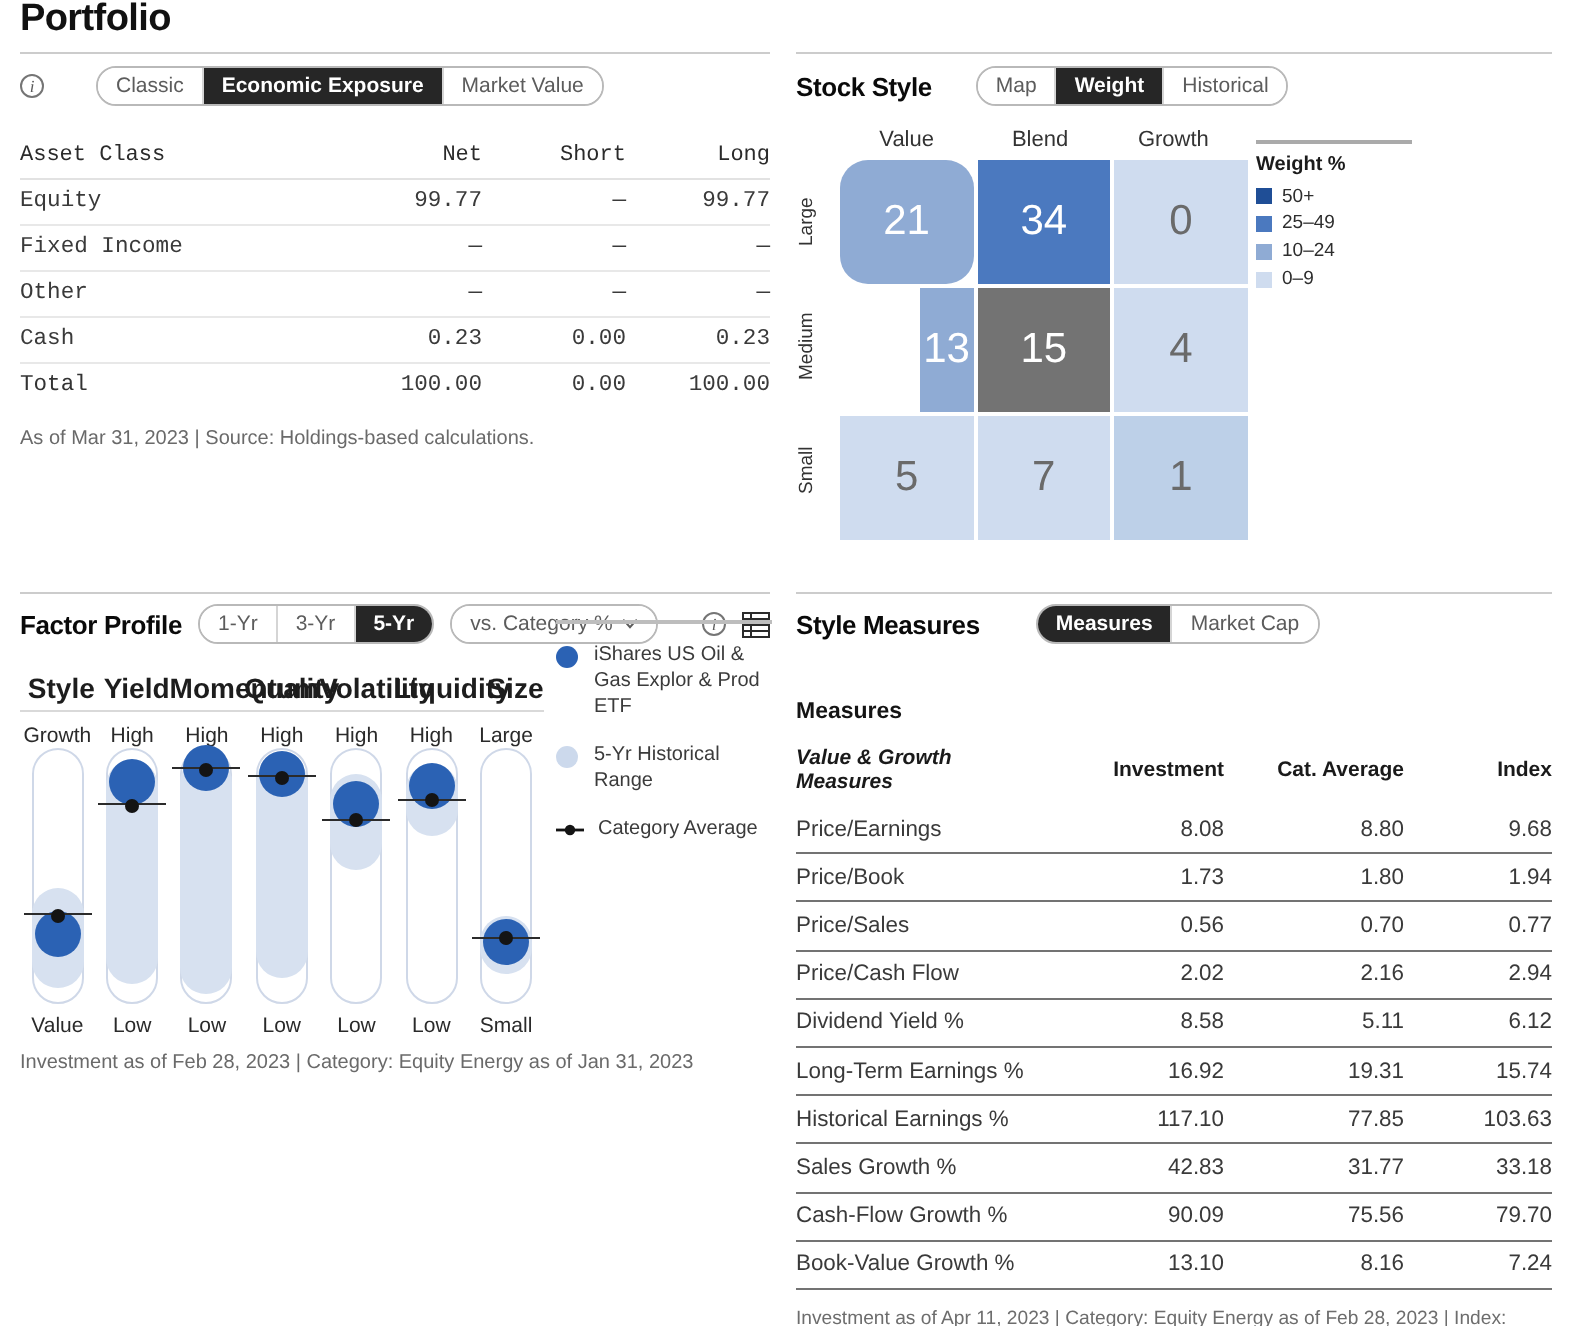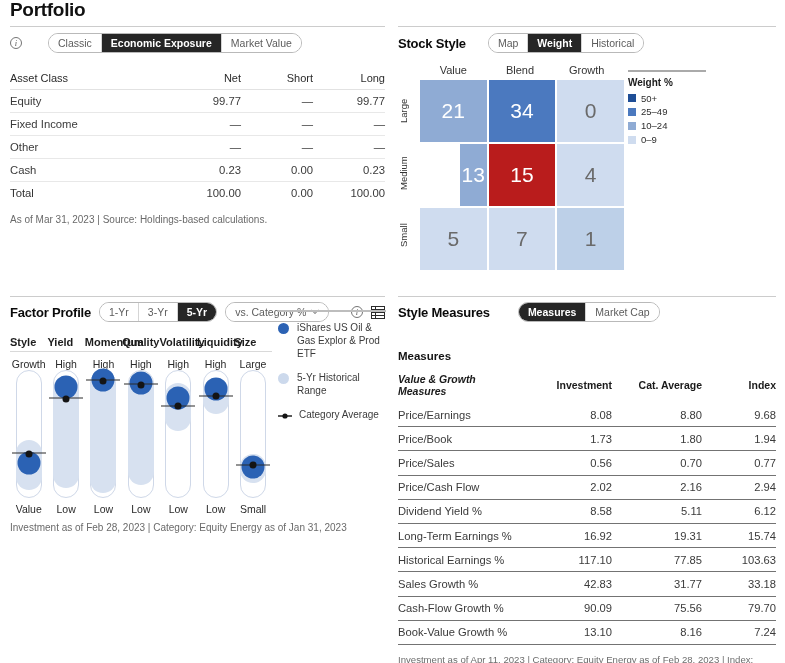--- a/index.html
+++ b/index.html
@@ -41,21 +41,21 @@
     width: 12px; height: 12px; border: 1px solid #757575; border-radius: 50%;
     font-size: 8.5px; color: #5a5a5a; font-style: italic;
     font-family: "Liberation Serif", serif; line-height: 1; vertical-align: middle;
   }
   .ico-grid { display: inline-block; width: 14px; height: 13px; vertical-align: middle; }
 
   
   #asset-allocation { position: absolute; left: 10px; top: 30px; width: 375px; }
   .aa-head { display: flex; align-items: center; gap: 7px; height: 26px; }
   table.aa { width: 100%; border-collapse: collapse; margin-top: 11px; font-size: 11.3px; }
-  table.aa th, table.aa td { padding: 5px 0 5px 0; font-weight: normal; color: #333; }
+  table.aa th, table.aa td { padding: 5px 0 5px 0; font-weight: normal; color: #333; font-family: Liberation Mono, monospace; }
   table.aa th { color: #2b2b2b; font-size: 11px; border-bottom: 1px solid #e2e2e2; }
   table.aa td { border-bottom: 1px solid #e8e8e8; color: #3a3a3a; }
   table.aa tr.total td { border-bottom: none; border-top: 1.4px solid #4a4a4a; }
   table.aa tr.total td:first-child { color: #333; }
   table.aa .num { text-align: right; width: 72px; }
   .note { font-size: 10px; color: #6a6a6a; margin-top: 9px; line-height: 1.35; }
 
   
   #stock-style { position: absolute; left: 398px; top: 30px; width: 378px; }
   .ss-head { display: flex; align-items: center; gap: 22px; height: 26px; }
@@ -78,21 +78,21 @@
   .ss-legend .lg-rule { height: 1.5px; background: #aaa; width: 78px; margin-bottom: 5px; }
   .ss-legend .lg-title { font-size: 10px; font-weight: bold; color: #1b1b1b; margin-bottom: 4px; }
   .ss-legend .lg-row { display: flex; align-items: center; gap: 5px; font-size: 9.5px; color: #2d2d2d; line-height: 1.45; }
   .lg-sw { width: 8px; height: 8px; display: inline-block; }
 
   
   #factor-profile { position: absolute; left: 10px; top: 300px; width: 375px; }
   .fp-head { display: flex; align-items: center; gap: 8px; height: 24px; }
   .fp-head .spacer { flex: 1; }
   .fp-colhdr { display: flex; width: 262px; border-bottom: 1px solid #d9d9d9; padding-bottom: 3px; margin-top: 12px; }
-  .fp-colhdr div { width: 37.4px; text-align: left; font-size: 11px; font-weight: bold; color: #1d1d1d; white-space: nowrap; }
+  .fp-colhdr div { width: 37.4px; text-align: right; font-size: 14px; font-weight: bold; color: #1d1d1d; white-space: nowrap; }
   .fp-toplabels, .fp-botlabels { display: flex; width: 262px; }
   .fp-toplabels div, .fp-botlabels div { width: 37.4px; text-align: center; font-size: 10.5px; color: #2a2a2a; white-space: nowrap; overflow: visible; }
   .fp-toplabels { margin-top: 6px; }
   .fp-botlabels { margin-top: 5px; }
   .fp-bars { display: flex; width: 262px; height: 128px; position: relative; }
   .fp-col { width: 37.4px; position: relative; display: flex; justify-content: center; }
   .fp-track {
     position: absolute; top: 0; left: 50%; transform: translateX(-50%);
     width: 26px; height: 128px; border: 1px solid #cfd8e8; border-radius: 13px; background: #fff;
   }
@@ -211,25 +211,25 @@
         <div>Blend</div>
         <div>Growth</div>
       </div>
       <div class="ss-grid-wrap">
         <div class="ss-rowlabels">
           <div class="ss-rowlabel">Large</div>
           <div class="ss-rowlabel">Medium</div>
           <div class="ss-rowlabel">Small</div>
         </div>
         <div class="ss-grid" id="ss-grid">
-            <div class="ss-cell" style="background: rgb(143, 171, 212); color: rgb(255, 255, 255);">21</div>
+            <div class="ss-cell" style="background: rgb(143, 171, 212); color: rgb(255, 255, 255); border-radius: 14px;">21</div>
             <div class="ss-cell" style="background: rgb(75, 121, 191); color: rgb(255, 255, 255);">34</div>
             <div class="ss-cell" style="background: rgb(207, 220, 239); color: rgb(106, 106, 106);">0</div>
             <div class="ss-cell" style="background: rgb(143, 171, 212); color: rgb(255, 255, 255); margin-left: 40px;">13</div>
-            <div class="ss-cell" style="background: #b91c1c; color: rgb(255, 255, 255);">15</div>
+            <div class="ss-cell" style="background: #737373; color: rgb(255, 255, 255);">15</div>
             <div class="ss-cell" style="background: rgb(207, 220, 239); color: rgb(106, 106, 106);">4</div>
             <div class="ss-cell" style="background: rgb(207, 220, 239); color: rgb(106, 106, 106);">5</div>
             <div class="ss-cell" style="background: rgb(207, 220, 239); color: rgb(106, 106, 106);">7</div>
             <div class="ss-cell" style="background: rgb(189, 208, 232); color: rgb(106, 106, 106);">1</div>
           </div>
       </div>
 
       <div class="ss-legend">
         <div class="lg-rule"></div>
         <div class="lg-title">Weight %</div>

